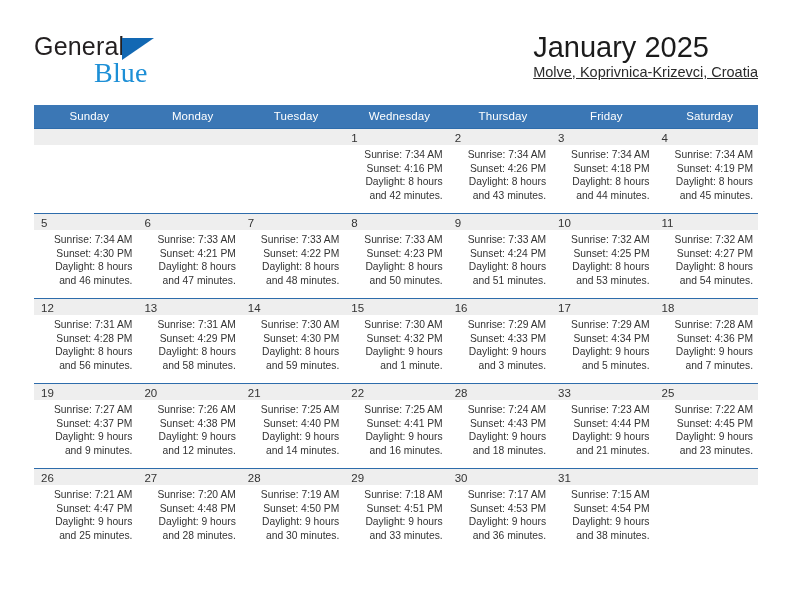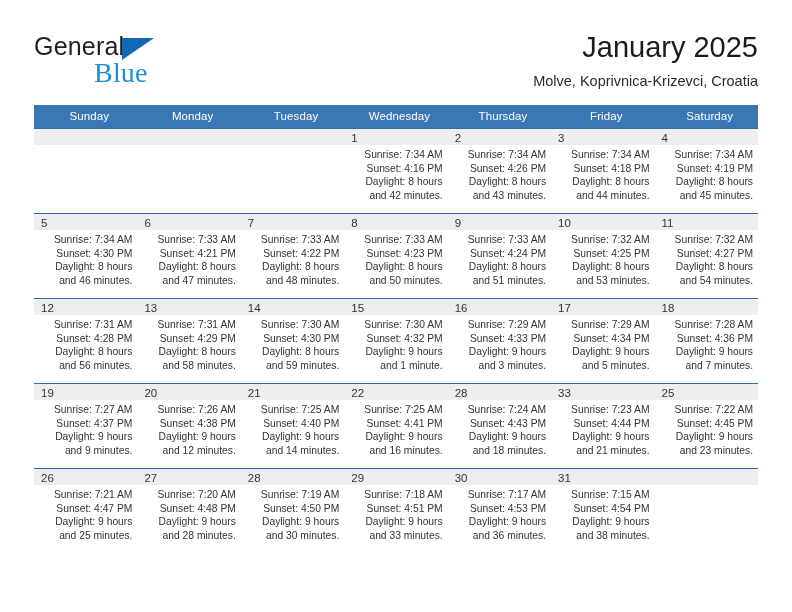--- a/index.html
+++ b/index.html
@@ -61,36 +61,35 @@
     font-size: 28px;
     color: #1d8fd6;
     letter-spacing: 0.2px;
     font-family: Liberation Serif, serif;
   }
 
   .title-block {
     position: absolute;
     right: 0;
     top: 0;
-    text-align: right;
   }
   .cal-title {
     font-size: 29px;
     color: #1b1b1b;
     line-height: 34px;
     font-weight: normal;
     margin: 0;
     white-space: nowrap;
   }
   .cal-subtitle {
-    margin-top: 9px;
     font-size: 14.5px;
     color: #2b2b2b;
     line-height: 17px;
     white-space: nowrap;
+    text-decoration: underline;
   }
 
   
   .calendar {
     position: absolute;
     left: 34px;
     top: 105px;
     width: 724px;
     border-collapse: collapse;
     table-layout: fixed;

